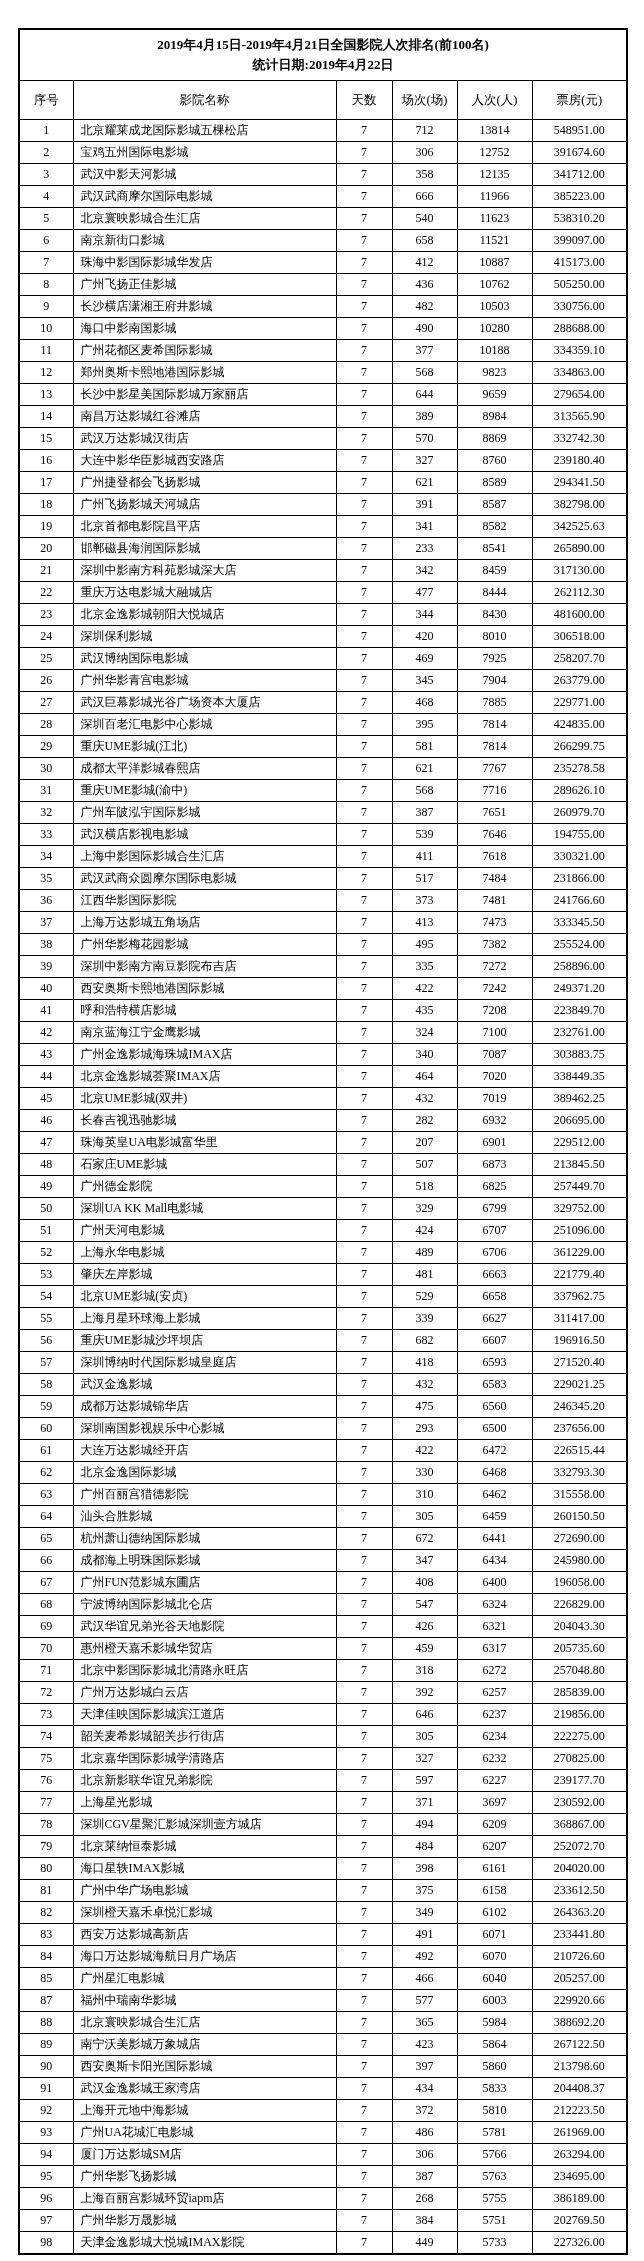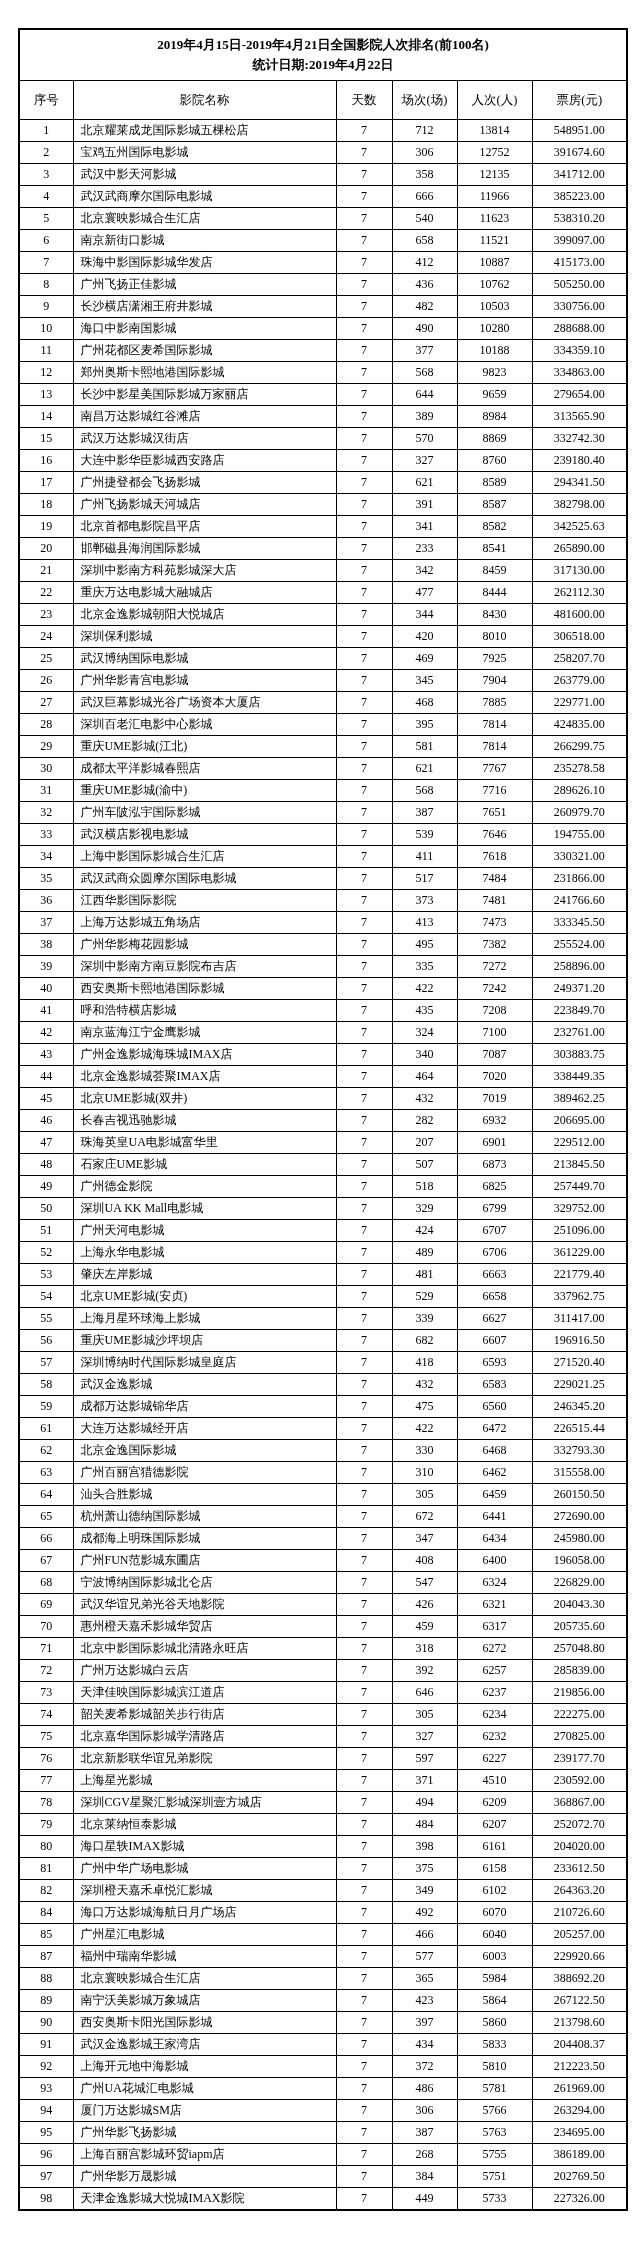--- a/index.html
+++ b/index.html
@@ -548,20 +548,28 @@
         </tr>
         <tr>
           <td class="c0">59</td>
           <td class="c1">成都万达影城锦华店</td>
           <td class="c2">7</td>
           <td class="c3">475</td>
           <td class="c4">6560</td>
           <td class="c5">246345.20</td>
         </tr>
         <tr>
+          <td class="c0">60</td>
+          <td class="c1">深圳南国影视娱乐中心影城</td>
+          <td class="c2">7</td>
+          <td class="c3">293</td>
+          <td class="c4">6500</td>
+          <td class="c5">237656.00</td>
+        </tr>
+        <tr>
           <td class="c0">61</td>
           <td class="c1">大连万达影城经开店</td>
           <td class="c2">7</td>
           <td class="c3">422</td>
           <td class="c4">6472</td>
           <td class="c5">226515.44</td>
         </tr>
         <tr>
           <td class="c0">62</td>
           <td class="c1">北京金逸国际影城</td>
@@ -680,21 +688,21 @@
           <td class="c2">7</td>
           <td class="c3">597</td>
           <td class="c4">6227</td>
           <td class="c5">239177.70</td>
         </tr>
         <tr>
           <td class="c0">77</td>
           <td class="c1">上海星光影城</td>
           <td class="c2">7</td>
           <td class="c3">371</td>
-          <td class="c4">4510</td>
+          <td class="c4">3697</td>
           <td class="c5">230592.00</td>
         </tr>
         <tr>
           <td class="c0">78</td>
           <td class="c1">深圳CGV星聚汇影城深圳壹方城店</td>
           <td class="c2">7</td>
           <td class="c3">494</td>
           <td class="c4">6209</td>
           <td class="c5">368867.00</td>
         </tr>
@@ -722,20 +730,28 @@
           <td class="c4">6158</td>
           <td class="c5">233612.50</td>
         </tr>
         <tr>
           <td class="c0">82</td>
           <td class="c1">深圳橙天嘉禾卓悦汇影城</td>
           <td class="c2">7</td>
           <td class="c3">349</td>
           <td class="c4">6102</td>
           <td class="c5">264363.20</td>
+        </tr>
+        <tr>
+          <td class="c0">83</td>
+          <td class="c1">西安万达影城高新店</td>
+          <td class="c2">7</td>
+          <td class="c3">491</td>
+          <td class="c4">6071</td>
+          <td class="c5">233441.80</td>
         </tr>
         <tr>
           <td class="c0">84</td>
           <td class="c1">海口万达影城海航日月广场店</td>
           <td class="c2">7</td>
           <td class="c3">492</td>
           <td class="c4">6070</td>
           <td class="c5">210726.60</td>
         </tr>
         <tr>

